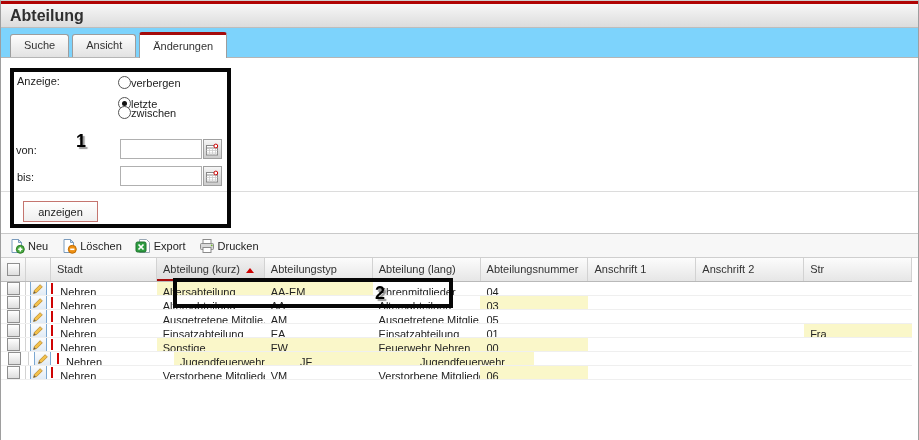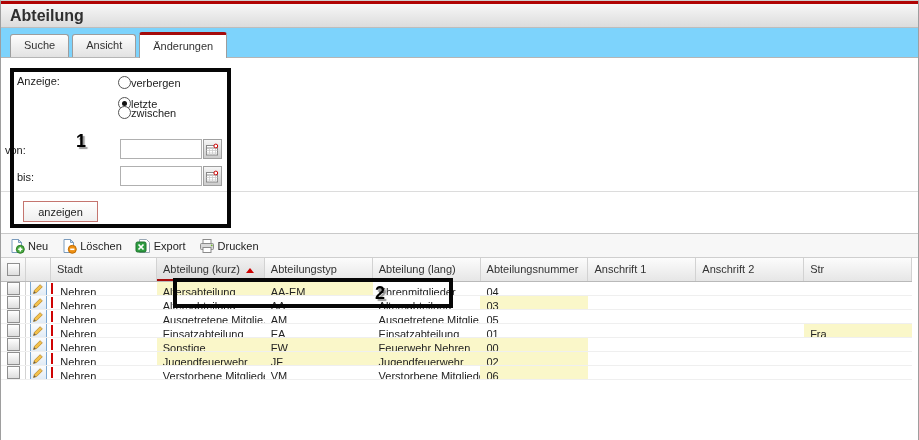--- a/index.html
+++ b/index.html
@@ -78,21 +78,21 @@
     </div>
     <div class="radio-row" style="top:39px;">
       <span class="radio sel"></span>
       <span>letzte</span>
     </div>
     <div class="radio-row" style="top:48px;">
       <span class="radio"></span>
       <span>zwischen</span>
     </div>
 
-    <span class="flabel" style="left:4px;top:86px;text-align:right;">von:</span>
+    <span class="flabel" style="left:15px;top:86px;text-align:right;">von:</span>
     <div class="field-group" style="top:81px;">
       <input class="tfield" type="text" value="" style="">
       <span class="trigger">
         <svg width="13" height="13" viewBox="0 0 13 13">
           <rect x="0.5" y="2.5" width="11" height="9.5" fill="#fff" stroke="#888"></rect>
           <path d="M0.5 5h11" stroke="#888" stroke-width="1"></path>
           <path d="M3.5 5v7M6.5 5v7M9.5 5v7M0.5 7.5h11M0.5 10h11" stroke="#ccc" stroke-width="0.8"></path>
           <circle cx="9.8" cy="3" r="1.9" fill="#fff" stroke="#c00" stroke-width="1"></circle>
         </svg>
       </span>
@@ -290,21 +290,20 @@
             <svg width="12" height="12" viewBox="0 0 12 12">
               <path d="M1.5 10.5l1-3.2 5.6-5.6 2.2 2.2-5.6 5.6z" fill="#f3c14a" stroke="#b9882a" stroke-width="0.8"></path>
               <path d="M1.5 10.5l0.7-2.3 1.6 1.6z" fill="#5a5a5a"></path>
             </svg>
           </span>
         </div>
       <div class="cell c-stadt">Nehren</div>
       <div class="cell c-typ yellow">Jugendfeuerwehr</div>
       <div class="cell c-kurz yellow">JF</div>
       <div class="cell c-lang yellow">Jugendfeuerwehr</div>
-      <div class="cell c-num yellow">02</div>
       <div class="cell c-a1"></div>
         <div class="cell c-a2"></div>
       <div class="cell c-str"></div>
     </div>
 
     <div class="grid-row">
       <div class="cell c-check">
           <span class="cb"></span>
         </div>
       <div class="cell c-edit">

